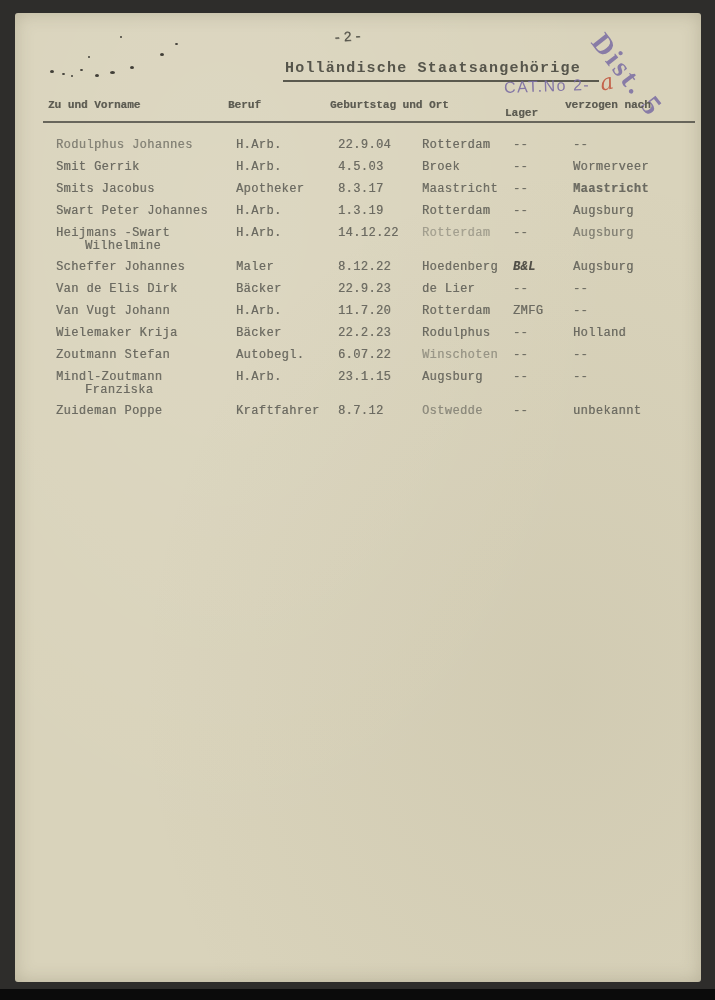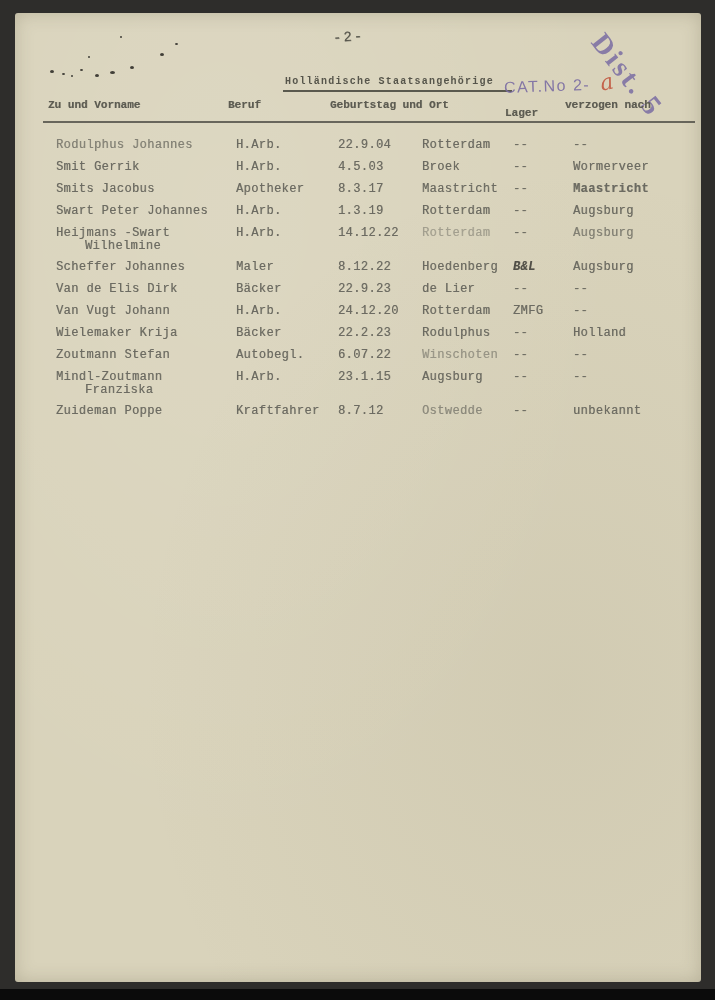--- a/index.html
+++ b/index.html
@@ -21,21 +21,21 @@
     box-shadow:inset 0 0 18px rgba(90,85,60,0.25);
   }
   .ink{color:var(--ink,#6c6b62);text-shadow:0.4px 0.4px 0.5px rgba(70,70,62,0.45);}
   
   #page-number{
     position:absolute;left:318px;top:16px;font-size:14px;letter-spacing:2px;
     transform:rotate(-4deg);color:#5a594f;
   }
   
   #doc-title{
-    position:absolute;left:268px;top:63px;font-size:10px;font-weight:bold;
+    position:absolute;left:268px;top:47px;font-size:15px;font-weight:bold;
     letter-spacing:1.2px;color:#56554b;border-bottom:2px solid #5a594e;
     padding:0 18px 3px 2px;white-space:nowrap;
   }
   
   #cat-stamp{
     position:absolute;left:489px;top:58px;font-size:16px;
     font-family:"Liberation Sans",sans-serif;letter-spacing:1.5px;
     color:var(--stamp-purple,#7b6da3);transform:rotate(-2deg);opacity:0.9;white-space:nowrap;
   }
   #cat-letter{
@@ -165,21 +165,21 @@
         <div class="c-name">Van de Elis Dirk</div>
         <div class="c-beruf">Bäcker</div>
         <div class="c-datum">22.9.23</div>
         <div class="c-ort">de Lier</div>
         <div class="c-lager">--</div>
         <div class="c-verzogen">--</div>
       </div>
       <div class="row ink">
         <div class="c-name">Van Vugt Johann</div>
         <div class="c-beruf">H.Arb.</div>
-        <div class="c-datum">24.12.20</div>
+        <div class="c-datum">11.7.20</div>
         <div class="c-ort">Rotterdam</div>
         <div class="c-lager">ZMFG</div>
         <div class="c-verzogen">--</div>
       </div>
       <div class="row ink">
         <div class="c-name">Wielemaker Krija</div>
         <div class="c-beruf">Bäcker</div>
         <div class="c-datum">22.2.23</div>
         <div class="c-ort">Rodulphus</div>
         <div class="c-lager">--</div>

